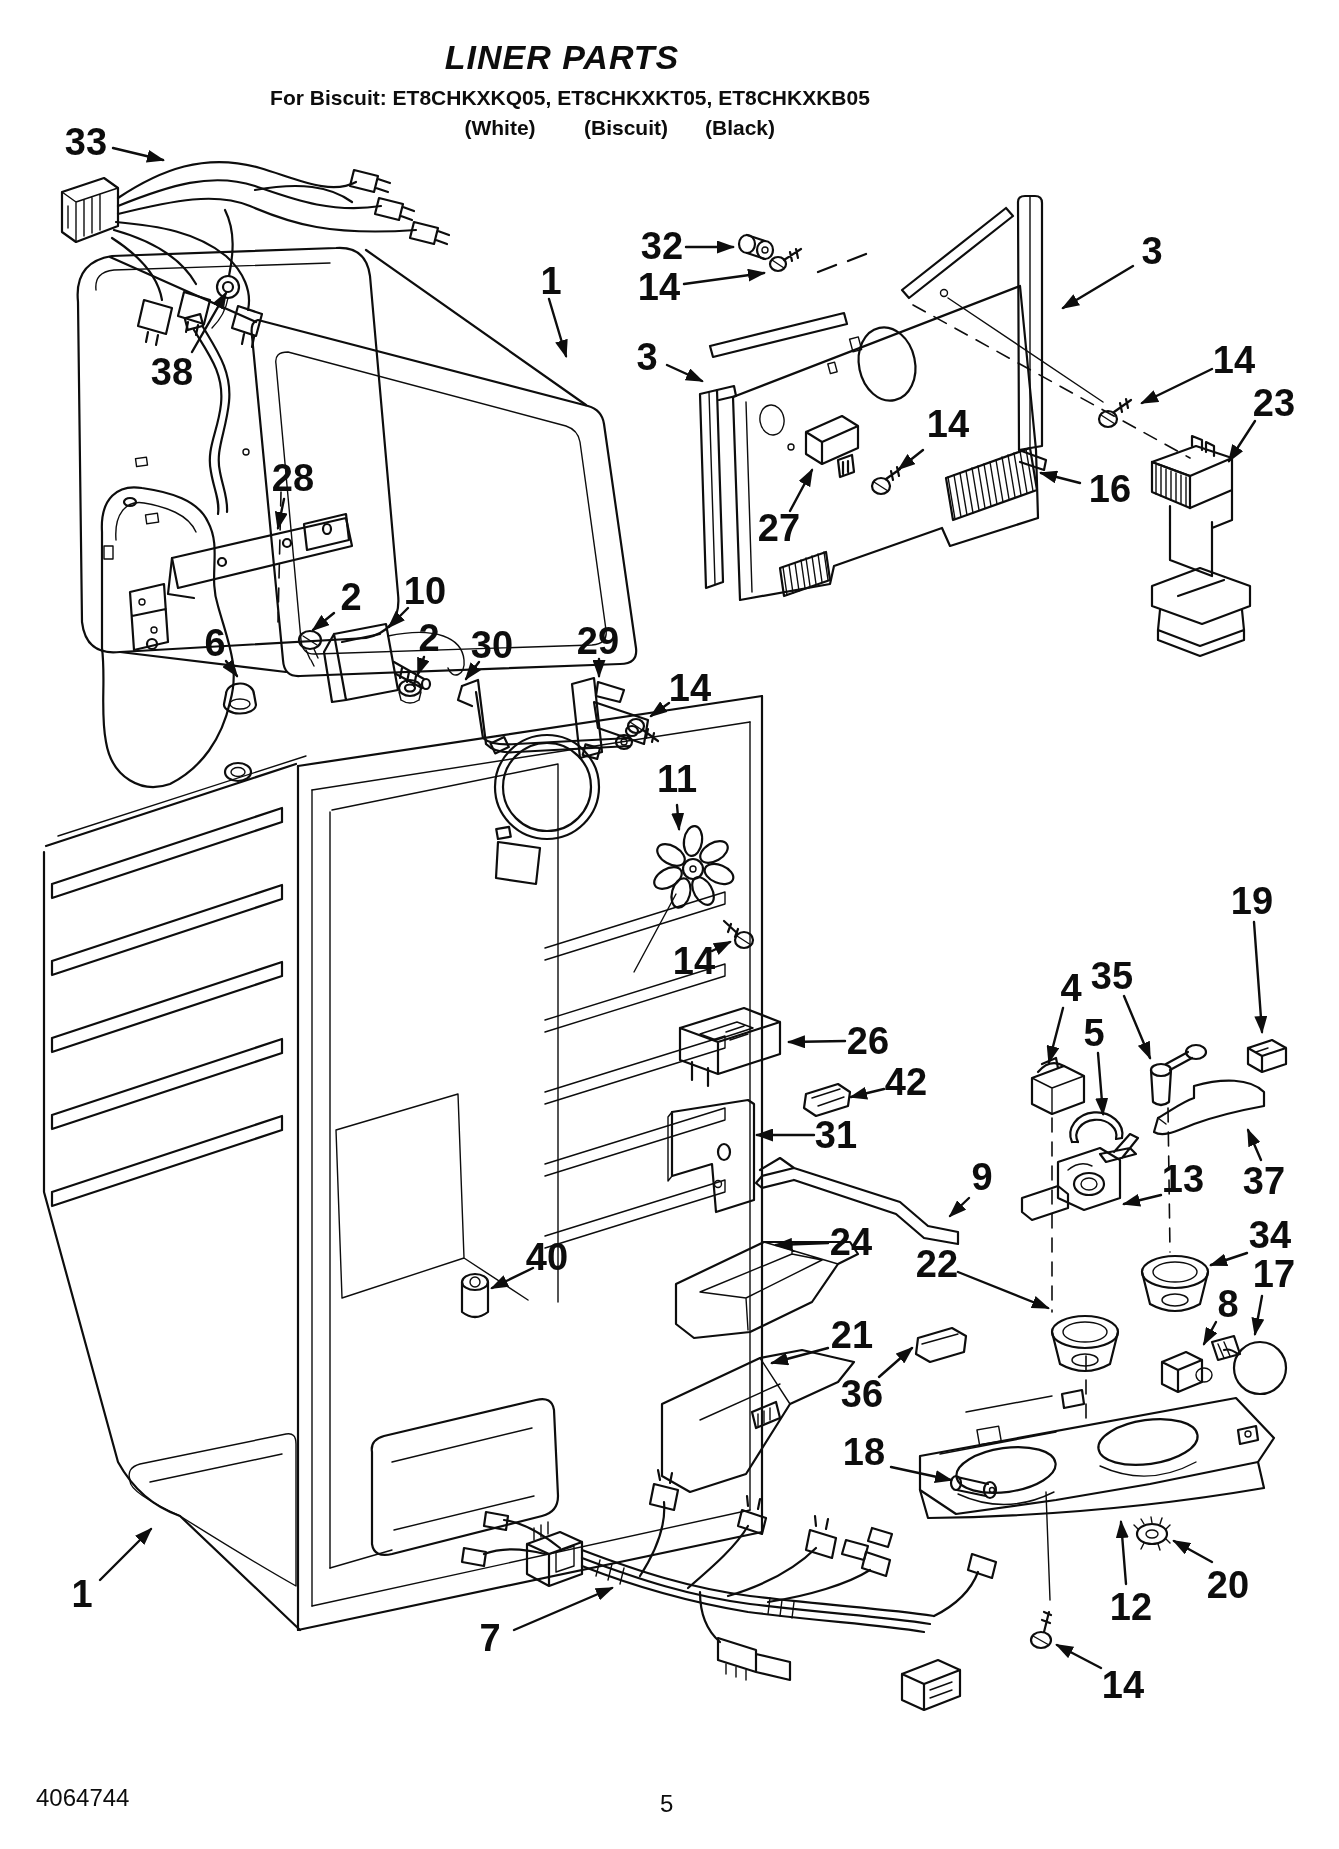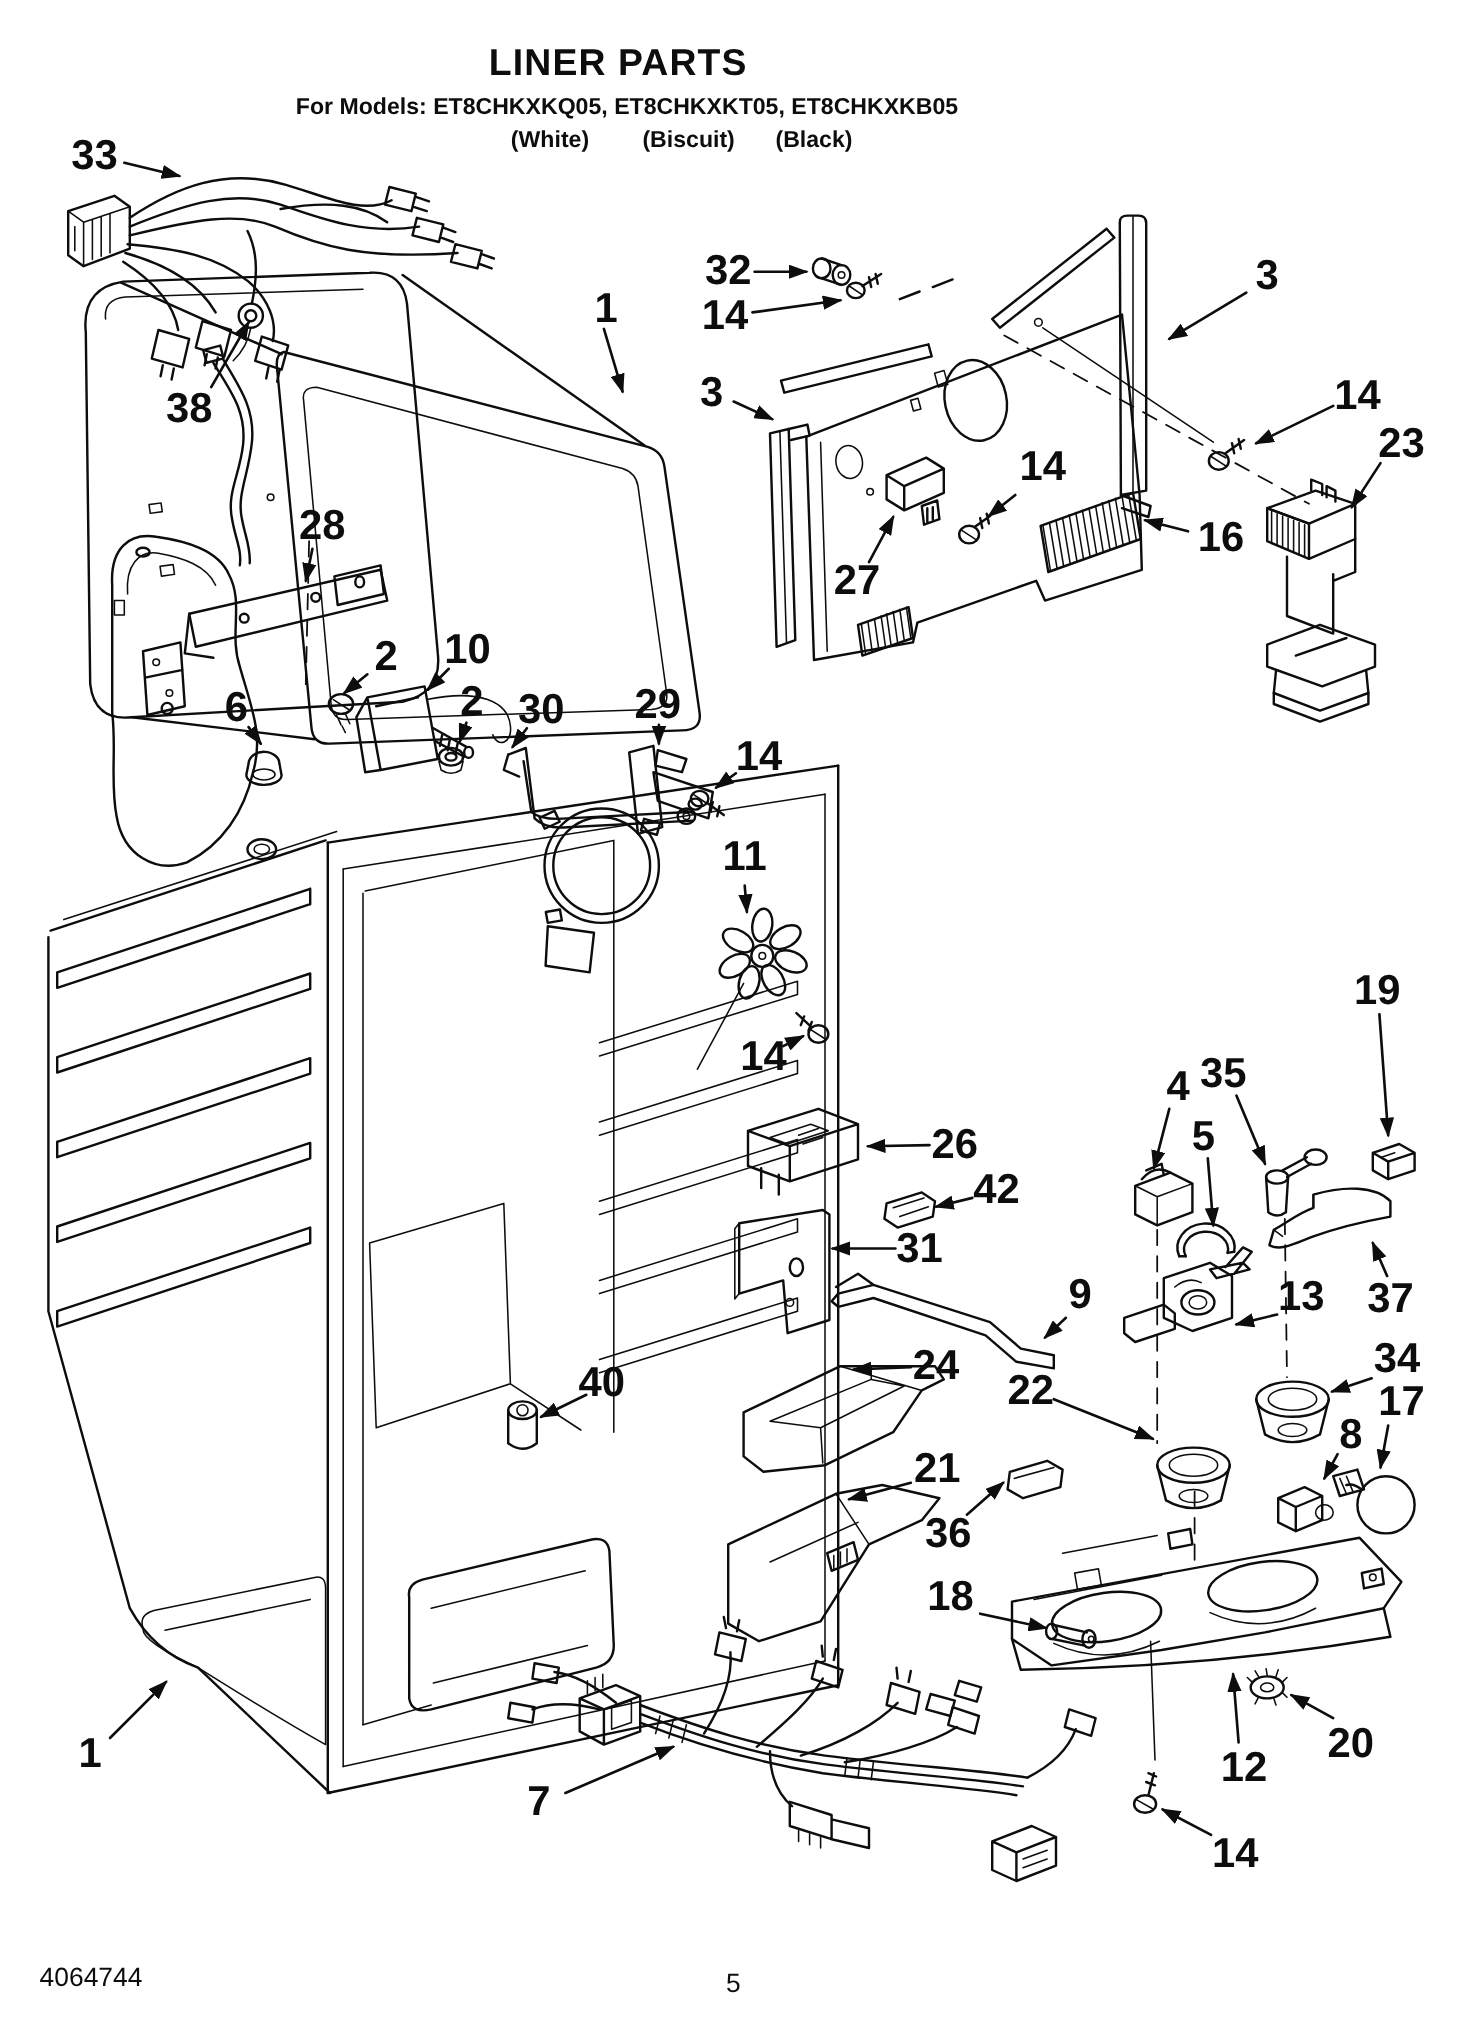--- a/index.html
+++ b/index.html
@@ -1,19 +1,19 @@
 <!DOCTYPE html>
 <html><head>
 <meta charset="utf-8">
 <style>
   html,body{margin:0;padding:0;background:#e8e8e8;}
   .page{position:relative;width:1339px;height:1849px;background:#ffffff;
         font-family:"Liberation Sans",sans-serif;color:#0d0d0d;overflow:hidden;margin:0 auto;}
   .hdr-title{position:absolute;top:38px;left:562px;transform:translateX(-50%);
-             font-size:34px;font-weight:bold;letter-spacing:1px;white-space:nowrap;}
+             font-size:34px;font-weight:bold;letter-spacing:1px;white-space:nowrap;font-style:italic;}
   .hdr-models{position:absolute;top:86px;left:570px;transform:translateX(-50%);
               font-size:21px;font-weight:bold;white-space:nowrap;}
   .hdr-color{position:absolute;top:116px;transform:translateX(-50%);
              font-size:21px;font-weight:bold;white-space:nowrap;}
   .cw0{left:500px}.cw1{left:626px}.cw2{left:740px}
   .ftr-doc{position:absolute;left:36px;top:1784px;font-size:24px;}
   .ftr-page{position:absolute;left:660px;top:1790px;font-size:24px;}
   svg.art{position:absolute;left:0;top:0;width:1339px;height:1849px;}
   svg.art path,svg.art line,svg.art circle,svg.art ellipse,svg.art rect{
       fill:none;stroke:#0d0d0d;stroke-width:2.2;stroke-linecap:round;stroke-linejoin:round;}
@@ -22,21 +22,21 @@
   svg.art .callout-line{stroke-width:2.4}
   svg.art text.callout-text{fill:#0d0d0d;stroke:none;font-family:"Liberation Sans",sans-serif;
       font-weight:bold;font-size:38px;}
 </style>
 </head>
 <body>
 
 <div class="page">
 
   <div class="hdr-title">LINER PARTS</div>
-  <div class="hdr-models">For Models: ET8CHKXKQ05, ET8CHKXKT05, ET8CHKXKB05</div>
+  <div class="hdr-models">For Biscuit: ET8CHKXKQ05, ET8CHKXKT05, ET8CHKXKB05</div>
   <div class="hdr-color cw0">(White)</div>
   <div class="hdr-color cw1">(Biscuit)</div>
   <div class="hdr-color cw2">(Black)</div>
 
   <svg class="art" viewBox="0 0 1339 1849">
     <defs>
       <marker id="arrowhead" markerUnits="userSpaceOnUse" markerWidth="18" markerHeight="13" refX="16" refY="6.5" orient="auto">
         <path d="M0,0 L18,6.5 L0,13 Z" style="fill:#0d0d0d;stroke:none"></path>
       </marker>
     </defs>

